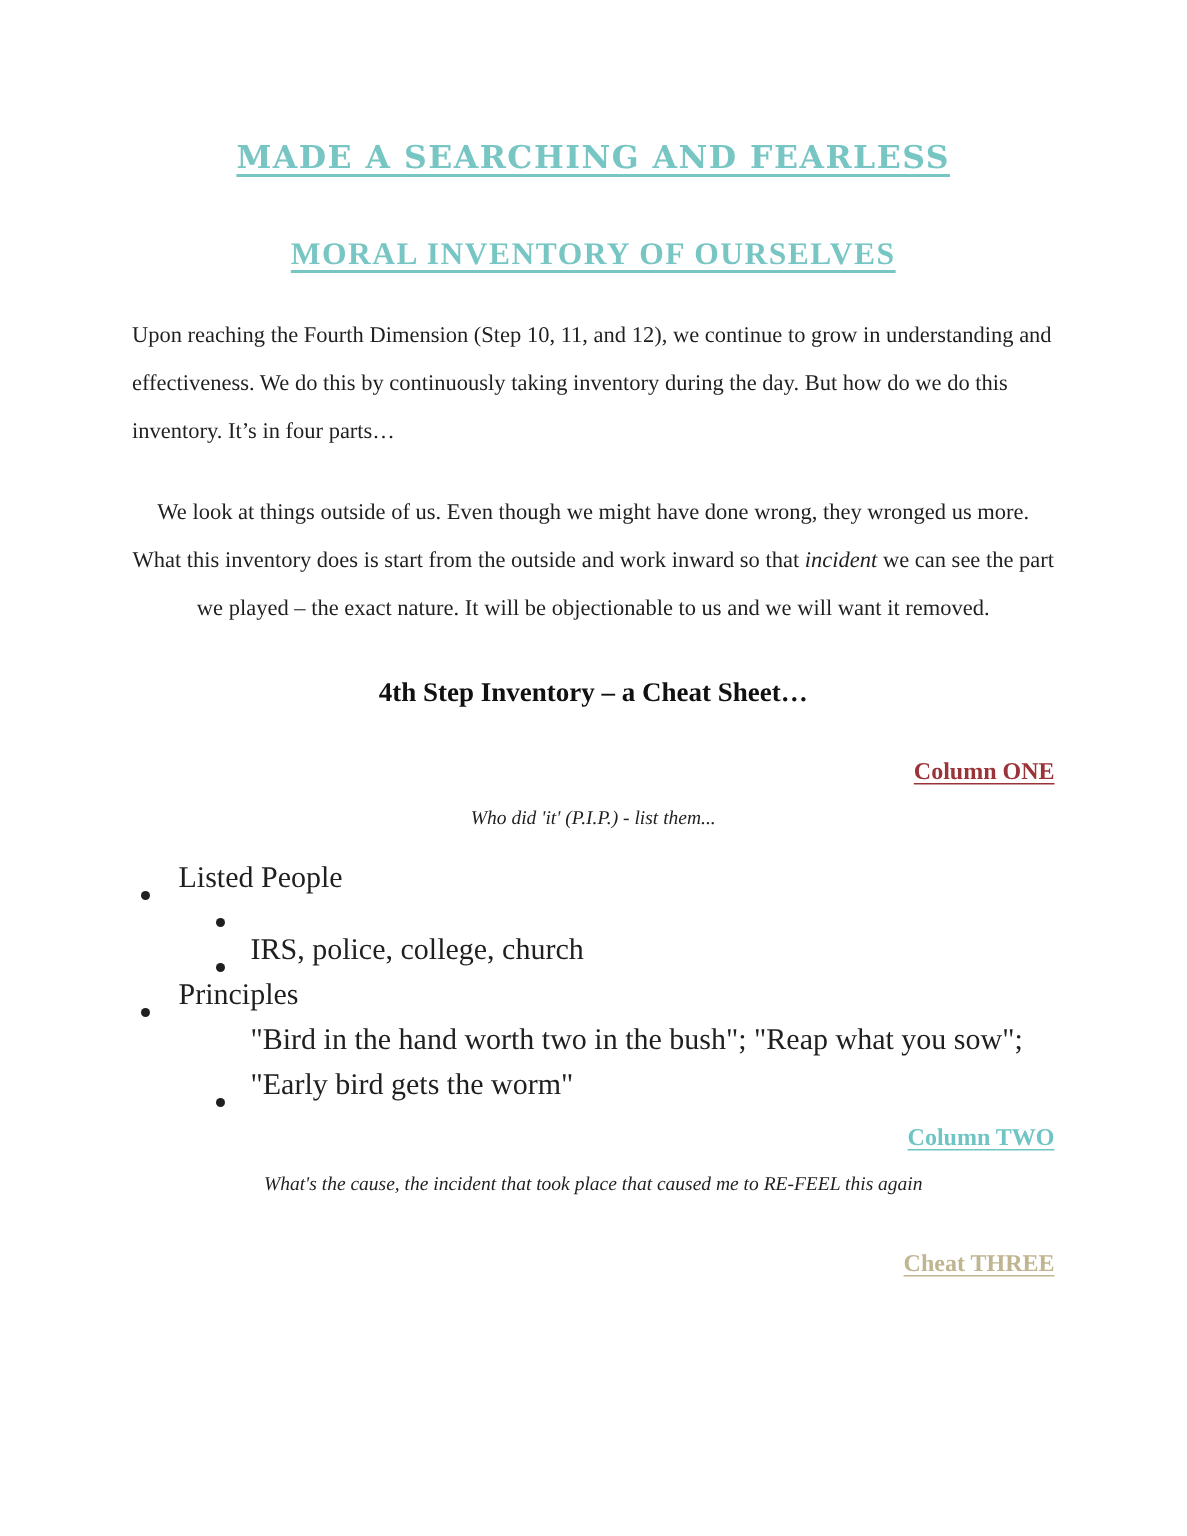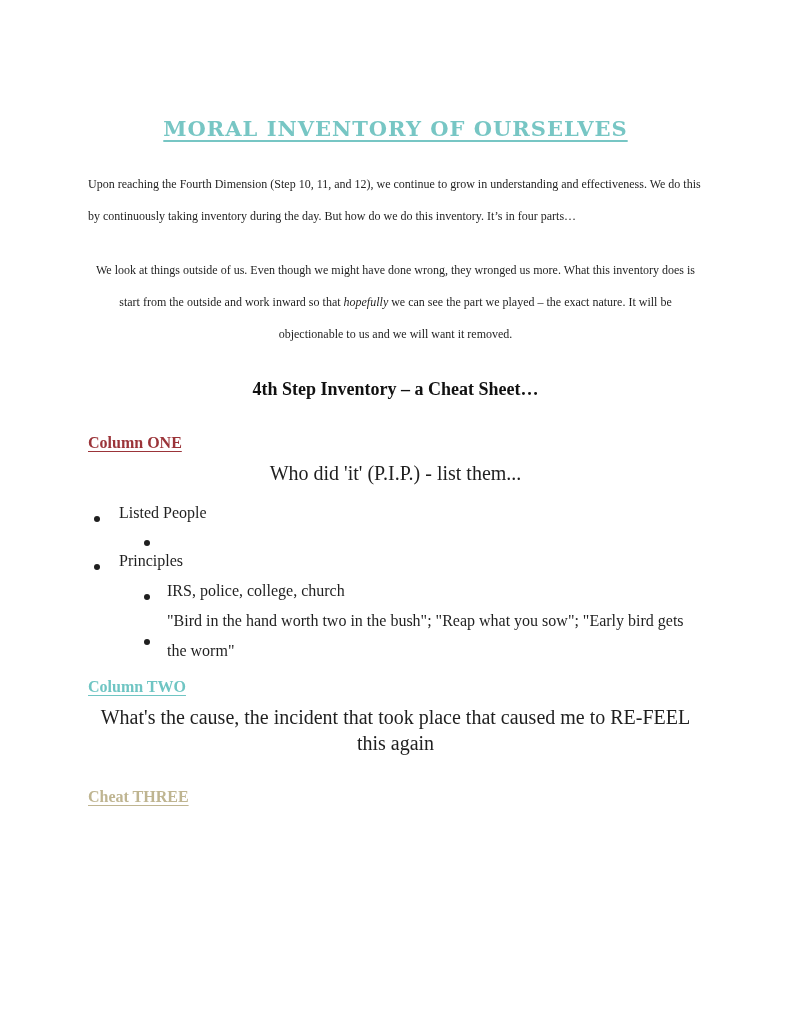--- a/index.html
+++ b/index.html
@@ -28,68 +28,69 @@
     font-family: "DejaVu Serif", serif;
     font-weight: bold;
     font-size: 21px;
     line-height: 26px;
     letter-spacing: 1px;
     color: var(--title-teal, #77c6c4);
     text-decoration: underline;
     text-decoration-thickness: 2px;
     text-underline-offset: 4px;
   }
-  .doc-title.second { margin-top: 24px; }
+  .doc-title.second { margin-top: 38px; font-family: Liberation Serif, serif; }
 
   
   .para {
-    font-size: 12px;
+    font-size: 15px;
     line-height: 32px;
   }
   .para.intro { margin-top: 26px; text-align: left; }
   .para.centered { margin-top: 22px; text-align: center; }
   .italic { font-style: italic; }
 
   
   .cheat-heading {
     margin-top: 24px;
     text-align: center;
     font-size: 18px;
     line-height: 30px;
     font-weight: bold;
     color: #111;
   }
 
   
   .column-heading {
-    text-align: left;
+    text-align: right;
     font-size: 16px;
     line-height: 26px;
     font-weight: bold;
     text-decoration: underline;
     text-underline-offset: 3px;
   }
   .column-heading.one   { margin-top: 26px; color: var(--column-one-red, #9b3439); }
   .column-heading.two   { margin-top: 8px; color: var(--column-two-teal, #6fc5c3); }
   .column-heading.three { margin-top: 28px; color: var(--column-three-tan, #bfb591); }
 
   .column-subtitle {
     margin-top: 4px;
     text-align: center;
-    font-size: 20px;
+    font-size: 13px;
     line-height: 26px;
+    font-style: italic;
   }
   .column-subtitle.two { margin-top: 4px; }
 
   
   .bullet-list { margin-top: 12px; }
   .bullet-row {
     display: flex;
-    align-items: center;
-    font-size: 16px;
+    align-items: flex-end;
+    font-size: 20px;
     line-height: 30px;
   }
   .bullet-row.level-1 { padding-left: 6px; }
   .bullet-row.level-2 { padding-left: 56px; }
   .bullet-dot {
     flex: 0 0 auto;
     width: 6px;
     height: 6px;
     border-radius: 50%;
     background: #1f1f1f;
@@ -97,49 +98,50 @@
   }
   .bullet-row.level-1 .bullet-text { margin-left: 19px; }
   .bullet-row.level-2 .bullet-text { margin-left: 17px; }
   .bullet-text { flex: 1 1 auto; }
 </style>
 </head>
 <body>
 
 <div class="page">
 
+  <div class="doc-title first">MADE A SEARCHING AND FEARLESS</div>
   <div class="doc-title second">MORAL INVENTORY OF OURSELVES</div>
 
   <p class="para intro">Upon reaching the Fourth Dimension (Step 10, 11, and 12), we continue to grow in understanding and effectiveness. We do this by continuously taking inventory during the day. But how do we do this inventory. It’s in four parts…</p>
 
-  <p class="para centered"><span>We look at things outside of us. Even though we might have done wrong, they wronged us more. What this inventory does is start from the outside and work inward so that </span><span class="italic">hopefully</span><span> we can see the part we played – the exact nature. It will be objectionable to us and we will want it removed.</span></p>
+  <p class="para centered"><span>We look at things outside of us. Even though we might have done wrong, they wronged us more. What this inventory does is start from the outside and work inward so that </span><span class="italic">incident</span><span> we can see the part we played – the exact nature. It will be objectionable to us and we will want it removed.</span></p>
 
   <div class="cheat-heading">4th Step Inventory – a Cheat Sheet…</div>
 
   <div class="column-heading one">Column ONE</div>
   <div class="column-subtitle">Who did 'it' (P.I.P.) - list them...</div>
 
   <div class="bullet-list">
 
     <div class="bullet-row level-1">
       <span class="bullet-dot"></span>
       <span class="bullet-text">Listed People</span>
     </div>
     <div class="bullet-row level-2">
       <span class="bullet-dot"></span>
     </div>
 
+    <div class="bullet-row level-2">
+      <span class="bullet-dot"></span>
+      <span class="bullet-text">IRS, police, college, church</span>
+    </div>
+
     <div class="bullet-row level-1">
       <span class="bullet-dot"></span>
       <span class="bullet-text">Principles</span>
-    </div>
-
-    <div class="bullet-row level-2">
-      <span class="bullet-dot"></span>
-      <span class="bullet-text">IRS, police, college, church</span>
     </div>
     <div class="bullet-row level-2">
       <span class="bullet-dot"></span>
       <span class="bullet-text">"Bird in the hand worth two in the bush"; "Reap what you sow"; "Early bird gets the worm"</span>
     </div>
 
   </div>
 
   <div class="column-heading two">Column TWO</div>
   <div class="column-subtitle two">What's the cause, the incident that took place that caused me to RE-FEEL this again</div>

